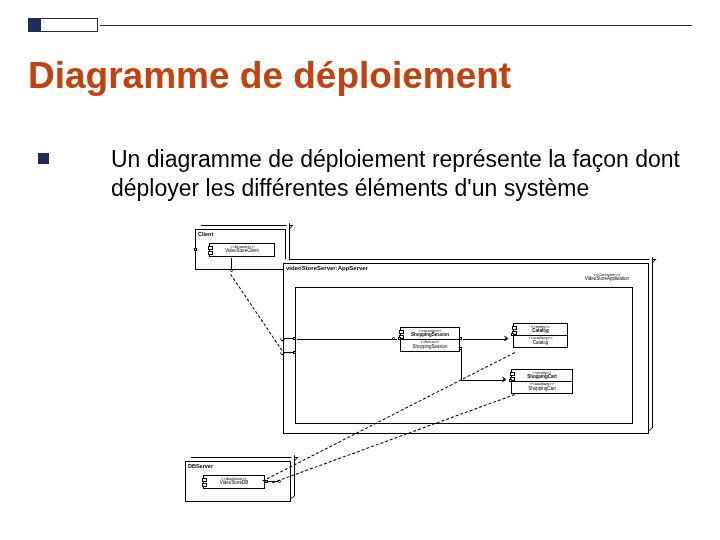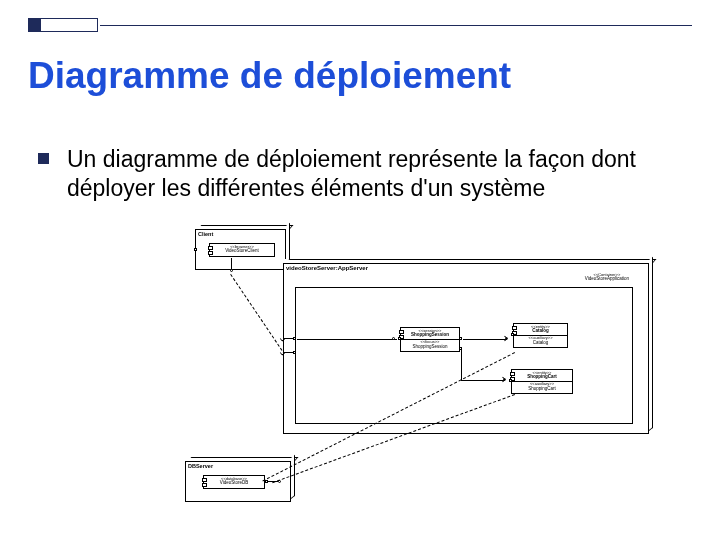--- a/index.html
+++ b/index.html
@@ -32,21 +32,21 @@
     left: 100px;
     right: 28px;
     height: 1px;
     background: #1e2a5a;
   }
   .title {
     position: absolute;
     top: 55px;
     left: 28px;
     font-size: 37px;
-    color: #1d4ed8;
+    color: #c2410c;
     letter-spacing: 0;
   }
   .bullet-row {
     position: absolute;
     top: 145px;
     left: 38px;
     right: 28px;
     display: flex;
   }
   .bullet-square {
@@ -54,20 +54,21 @@
     height: 11px;
     background: #1e2a5a;
     margin-top: 8px;
     margin-right: 18px;
     flex-shrink: 0;
   }
   .body-text {
     font-size: 23px;
     color: #000;
     line-height: 1.25;
+    margin-left: 44px;
   }
 
   
   .diagram {
     position: absolute;
     top: 225px;
     left: 185px;
     width: 480px;
     height: 300px;
     font-size: 5.2px;

